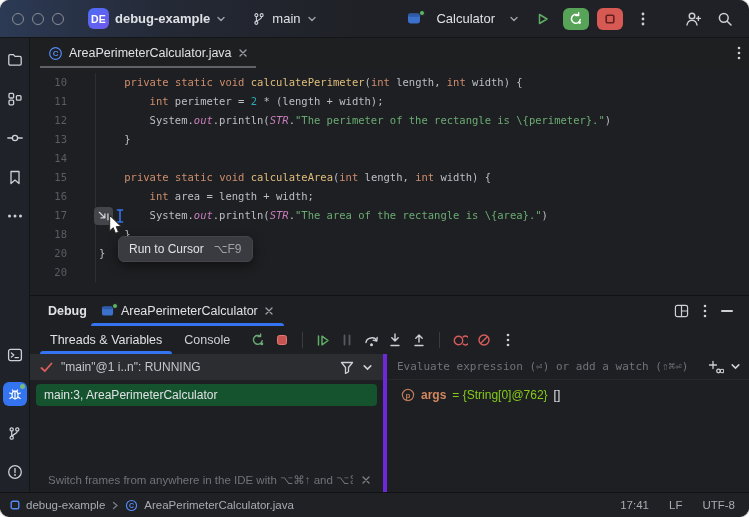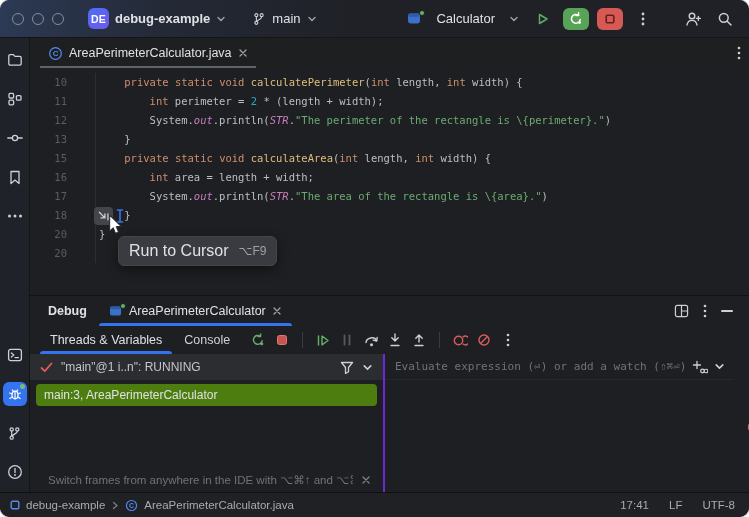--- a/index.html
+++ b/index.html
@@ -50,49 +50,49 @@
   .gut{ width:29px; flex:none; border-right:1px solid #2c2e33; margin-left:0; }
   .codeline{ padding-left:3px; white-space:pre; color:#BCBEC4; }
   .tk-pl{ color:#BCBEC4; } .tk-kw{ color:#CF8E6D; } .tk-fn{ color:#E0BE7C; }
   .tk-num{ color:#2AACB8; } .tk-str{ color:#6AAB73; } .tk-fld{ color:#C77DBB; font-style:italic; }
   .gutter-action{ position:absolute; left:64px; top:139px; width:19px; height:18px; background:#43454a;
                   border-radius:4px; display:flex; align-items:center; justify-content:center; }
   .caret-ibeam{ position:absolute; left:86px; top:141px; }
   .mouse-cursor{ position:absolute; left:78px; top:146px; z-index:6; }
   .tooltip{ position:absolute; left:88px; top:168px; background:#393b40; border:1px solid #43454a; border-radius:6px;
             padding:5px 10px; display:flex; gap:10px; align-items:center; box-shadow:0 4px 12px rgba(0,0,0,.45); z-index:5;}
-  .tooltip .tt-label{ color:#DFE1E5; font-family:"Liberation Sans",sans-serif; font-size:16px; }
+  .tooltip .tt-label{ color:#DFE1E5; font-family:"Liberation Sans",sans-serif; font-size:12px; }
   .tooltip .tt-key{ color:#9DA0A8; font-family:"Liberation Sans",sans-serif; font-size:12px; }
 
   
   .debug-panel{ flex:1; border-top:1px solid #111214; display:flex; flex-direction:column; background:#1E1F22; min-height:0;}
-  .dbg-header{ height:30px; flex:none; display:flex; align-items:center; padding:0 10px 0 18px; gap:18px; }
+  .dbg-header{ height:30px; flex:none; display:flex; align-items:center; padding:0 10px 0 18px; gap:10px; }
   .dbg-title{ color:#DFE1E5; font-size:12.5px; font-weight:700; }
   .dbg-tab{ display:flex; align-items:center; gap:6px; height:100%; position:relative; color:#DFE1E5; font-size:12.5px; padding:0 4px;}
   .dbg-tab::after{ content:""; position:absolute; left:-6px; right:-6px; bottom:0; height:3px; background:#3574F0; border-radius:3px 3px 0 0; }
   .dbg-header-right{ margin-left:auto; display:flex; align-items:center; gap:14px; padding-right:6px;}
 
   .dbg-toolbar{ height:28px; flex:none; display:flex; align-items:center; padding:0 10px 0 18px; gap:8px; }
   .vtab{ height:100%; display:flex; align-items:center; padding:0 2px; margin-right:10px; position:relative; font-size:12.5px; color:#CED0D6;}
   .vtab.sel{ color:#DFE1E5; }
   .vtab.sel::after{ content:""; position:absolute; left:-8px; right:-8px; bottom:0; height:3px; background:#3574F0; border-radius:3px 3px 0 0;}
   .tsep{ width:1px; height:16px; background:#393b40; margin:0 4px; }
   .ico16{ width:16px; height:16px; display:flex; align-items:center; justify-content:center; }
 
   .dbg-content{ flex:1; display:flex; min-height:0; }
   .frames-pane{ width:353px; flex:none; display:flex; flex-direction:column; }
   .thread-row{ height:26px; flex:none; background:#2B2D30; display:flex; align-items:center; gap:8px; padding:0 10px; }
   .thread-label{ flex:1; color:#C2C5CB; font-size:12px; white-space:nowrap; overflow:hidden; }
-  .frame-row{ margin:4px 6px 0; height:22px; flex:none; background:#4d7c0f; border-radius:4px; display:flex; align-items:center;
+  .frame-row{ margin:4px 6px 0; height:22px; flex:none; background:#14532d; border-radius:4px; display:flex; align-items:center;
               padding:0 8px; color:#DFE1E5; font-size:12px; }
   .frames-spacer{ flex:1; }
   .hint-row{ height:22px; flex:none; display:flex; align-items:center; gap:8px; padding:0 12px 2px 18px; }
   .hint-text{ flex:1; color:#6F737A; font-size:11.5px; white-space:nowrap; overflow:hidden;}
 
-  .vars-pane{ flex:1; border-left:2px solid #6d28d9; display:flex; flex-direction:row; min-width:0;}
+  .vars-pane{ flex:1; border-left:4px solid #6d28d9; display:flex; flex-direction:column; min-width:0;}
   .eval-row{ height:26px; flex:none; display:flex; align-items:center; gap:6px; padding:0 8px 0 10px; border-bottom:1px solid #26282c;}
   .eval-placeholder{ flex:1; color:#6F737A; font-family:"DejaVu Sans Mono","Liberation Mono",monospace; font-size:11px; white-space:nowrap; overflow:hidden;}
   .var-row{ display:flex; align-items:center; gap:6px; padding:8px 0 0 14px; font-size:12px; }
   .var-name{ color:#D2885F; font-weight:600; }
   .var-val{ color:#84cc16; } .var-preview{ color:#DFE1E5; }
 
   
   .statusbar{ height:25px; flex:none; background:#1f2124; border-top:1px solid #101113; display:flex; align-items:center;
               padding:0 14px 0 10px; gap:6px; color:#A8ABB2; font-size:11.5px; }
   .sb-right{ margin-left:auto; display:flex; gap:20px; align-items:center; }
@@ -284,20 +284,25 @@
               <span class="ln">12</span>
               <span class="gut"></span>
               <span class="codeline"><span class="tk-pl">        System.</span><span class="tk-fld">out</span><span class="tk-pl">.println(</span><span class="tk-fld">STR</span><span class="tk-pl">.</span><span class="tk-str">"The perimeter of the rectangle is \{perimeter}."</span><span class="tk-pl">)</span></span>
             </div>
             <div class="ed-line">
               <span class="ln">13</span>
               <span class="gut"></span>
               <span class="codeline"><span class="tk-pl">    }</span></span>
             </div>
             <div class="ed-line">
+              <span class="ln">14</span>
+              <span class="gut"></span>
+              <span class="codeline"></span>
+            </div>
+            <div class="ed-line">
               <span class="ln">15</span>
               <span class="gut"></span>
               <span class="codeline"><span class="tk-pl">    </span><span class="tk-kw">private</span><span class="tk-pl"> </span><span class="tk-kw">static</span><span class="tk-pl"> </span><span class="tk-kw">void</span><span class="tk-pl"> </span><span class="tk-fn">calculateArea</span><span class="tk-pl">(</span><span class="tk-kw">int</span><span class="tk-pl"> length, </span><span class="tk-kw">int</span><span class="tk-pl"> width) {</span></span>
             </div>
             <div class="ed-line">
               <span class="ln">16</span>
               <span class="gut"></span>
               <span class="codeline"><span class="tk-pl">        </span><span class="tk-kw">int</span><span class="tk-pl"> area = length + width;</span></span>
             </div>
             <div class="ed-line">

